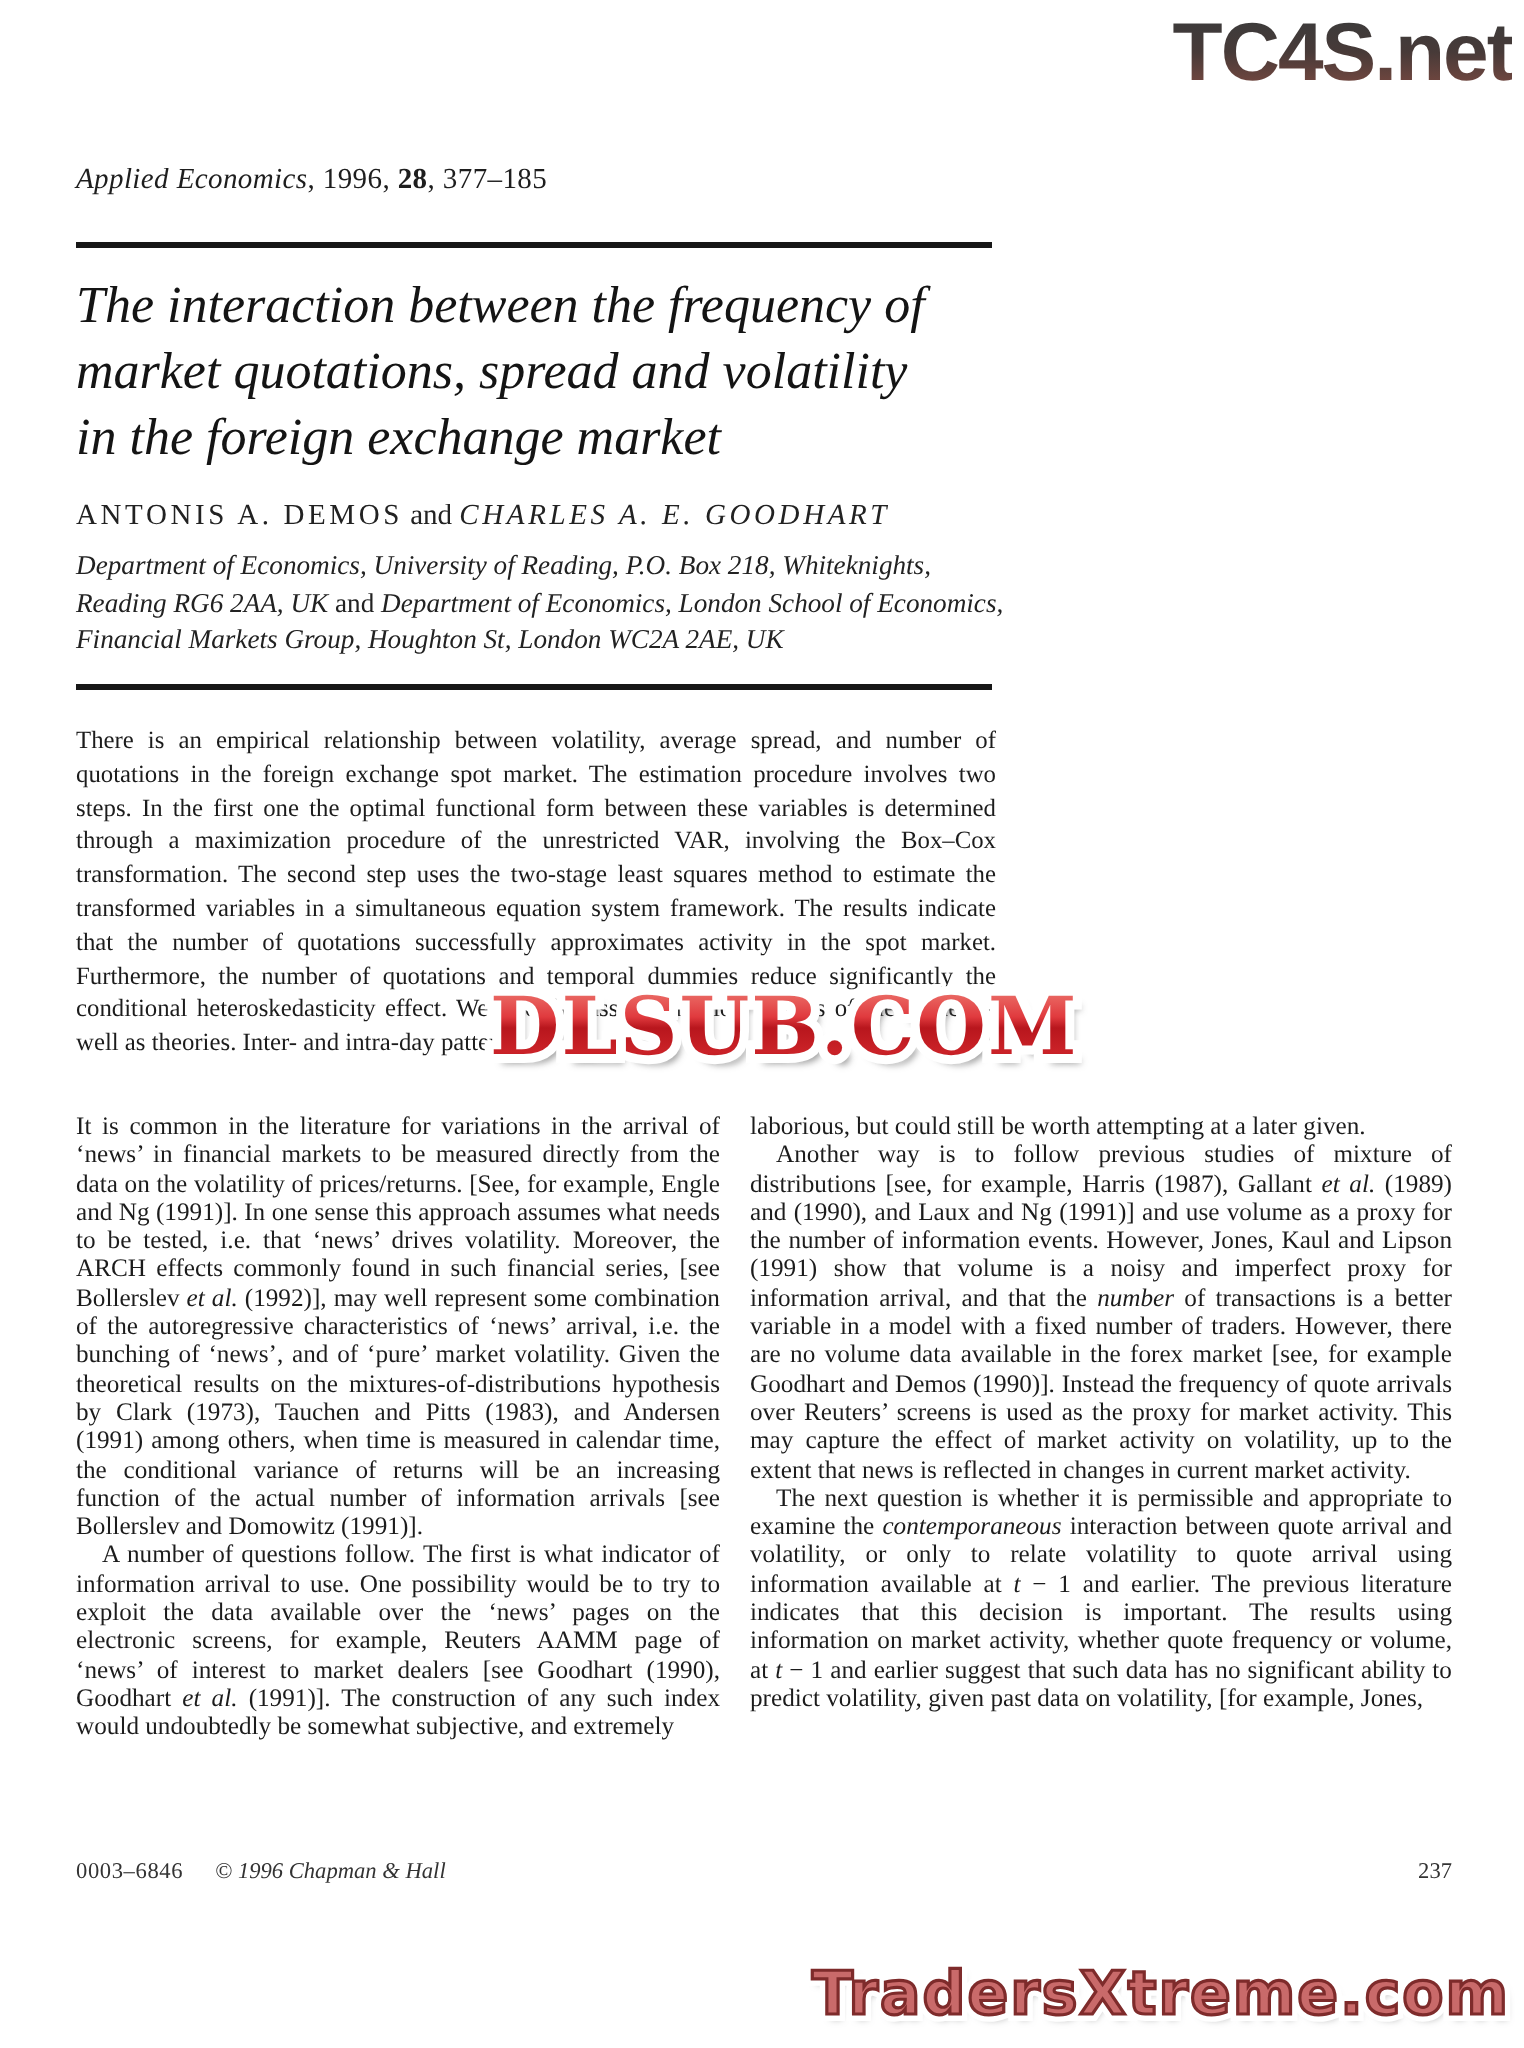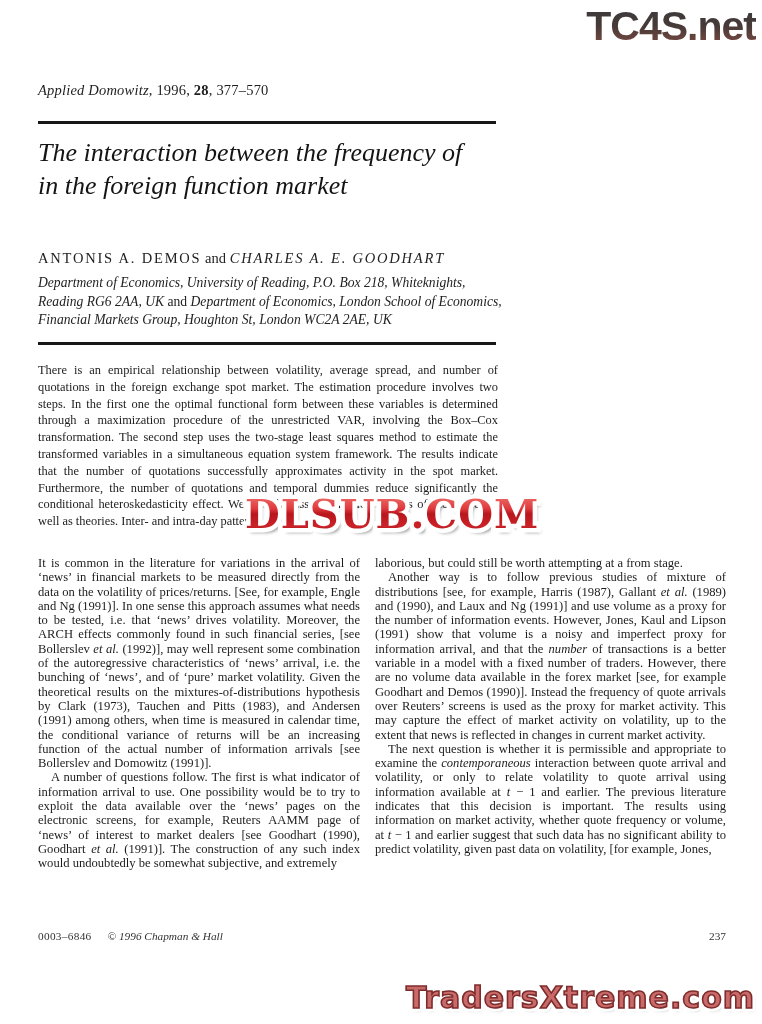--- a/index.html
+++ b/index.html
@@ -80,47 +80,48 @@
   .wm-tx{top:980px;right:7px;
     font-family:"DejaVu Sans",sans-serif;font-weight:bold;
     font-size:30px;letter-spacing:1px;line-height:36px;margin-left:45px;}
   .wm-tx .under{color:#fff;-webkit-text-stroke:7px #ffffff;
     text-shadow:0 0 4px #ffffff,2px 3px 3px rgba(130,130,130,.5);}
   .wm-tx .over{color:#c96a6a;-webkit-text-stroke:1.6px #7e2b2b;}
 </style>
 </head>
 <body>
 
-<div class="abs masthead"><span style="font-style: italic;">Applied Domowitz</span><span>, 1996, </span><span style="font-weight: bold;">28</span><span>, 377–570</span></div>
+<div class="abs masthead"><span style="font-style: italic;">Applied Economics</span><span>, 1996, </span><span style="font-weight: bold;">28</span><span>, 377–185</span></div>
 
 <div class="abs rule rule-top"></div>
 
 <div class="abs paper-title">
   <span>The interaction between the frequency of</span>
-  <span>in the foreign function market</span>
+  <span>market quotations, spread and volatility</span>
+  <span>in the foreign exchange market</span>
 </div>
 
 <div class="abs authors"><span style="letter-spacing: 1.8px;">ANTONIS A. DEMOS</span><span> and </span><span style="letter-spacing: 1.8px; font-style: italic;">CHARLES A. E. GOODHART</span></div>
 
 <div class="abs affiliation"><span style="font-style: italic;">Department of Economics, University of Reading, P.O. Box 218, Whiteknights, Reading RG6 2AA, UK</span><span> and </span><span style="font-style: italic;">Department of Economics, London School of Economics, Financial Markets Group, Houghton St, London WC2A 2AE, UK</span></div>
 
 <div class="abs rule rule-mid"></div>
 
 <div class="abs abstract">There is an empirical relationship between volatility, average spread, and number of quotations in the foreign exchange spot market. The estimation procedure involves two steps. In the first one the optimal functional form between these variables is determined through a maximization procedure of the unrestricted VAR, involving the Box–Cox transformation. The second step uses the two-stage least squares method to estimate the transformed variables in a simultaneous equation system framework. The results indicate that the number of quotations successfully approximates activity in the spot market. Furthermore, the number of quotations and temporal dummies reduce significantly the conditional heteroskedasticity effect. We also discuss information aspects of the model as well as theories. Inter- and intra-day patterns</div>
 
 <div class="abs columns">
   <div class="col-left">
     <div class="bodytext">
       <p><span>It is common in the literature for variations in the arrival of ‘news’ in financial markets to be measured directly from the data on the volatility of prices/returns. [See, for example, Engle and Ng (1991)]. In one sense this approach assumes what needs to be tested, i.e. that ‘news’ drives volatility. Moreover, the ARCH effects commonly found in such financial series, [see Bollerslev </span><span style="font-style: italic;">et al.</span><span> (1992)], may well represent some combination of the autoregressive characteristics of ‘news’ arrival, i.e. the bunching of ‘news’, and of ‘pure’ market volatility. Given the theoretical results on the mixtures-of-distributions hypothesis by Clark (1973), Tauchen and Pitts (1983), and Andersen (1991) among others, when time is measured in calendar time, the conditional variance of returns will be an increasing function of the actual number of information arrivals [see Bollerslev and Domowitz (1991)].</span></p>
       <p class="indent"><span>A number of questions follow. The first is what indicator of information arrival to use. One possibility would be to try to exploit the data available over the ‘news’ pages on the electronic screens, for example, Reuters AAMM page of ‘news’ of interest to market dealers [see Goodhart (1990), Goodhart </span><span style="font-style: italic;">et al.</span><span> (1991)]. The construction of any such index would undoubtedly be somewhat subjective, and extremely</span></p>
     </div>
   </div>
   <div class="col-right">
     <div class="bodytext">
-      <p><span>laborious, but could still be worth attempting at a from stage.</span></p>
+      <p><span>laborious, but could still be worth attempting at a later given.</span></p>
       <p class="indent"><span>Another way is to follow previous studies of mixture of distributions [see, for example, Harris (1987), Gallant </span><span style="font-style: italic;">et al.</span><span> (1989) and (1990), and Laux and Ng (1991)] and use volume as a proxy for the number of information events. However, Jones, Kaul and Lipson (1991) show that volume is a noisy and imperfect proxy for information arrival, and that the </span><span style="font-style: italic;">number</span><span> of transactions is a better variable in a model with a fixed number of traders. However, there are no volume data available in the forex market [see, for example Goodhart and Demos (1990)]. Instead the frequency of quote arrivals over Reuters’ screens is used as the proxy for market activity. This may capture the effect of market activity on volatility, up to the extent that news is reflected in changes in current market activity.</span></p>
       <p class="indent"><span>The next question is whether it is permissible and appropriate to examine the </span><span style="font-style: italic;">contemporaneous</span><span> interaction between quote arrival and volatility, or only to relate volatility to quote arrival using information available at </span><span style="font-style: italic;">t</span><span> − 1 and earlier. The previous literature indicates that this decision is important. The results using information on market activity, whether quote frequency or volume, at </span><span style="font-style: italic;">t</span><span> − 1 and earlier suggest that such data has no significant ability to predict volatility, given past data on volatility, [for example, Jones,</span></p>
     </div>
   </div>
 </div>
 
 <div class="abs footer">
   <span class="issn">0003–6846</span>
   <span class="copyright">© 1996 Chapman &amp; Hall</span>
   <span class="pageno">237</span>

